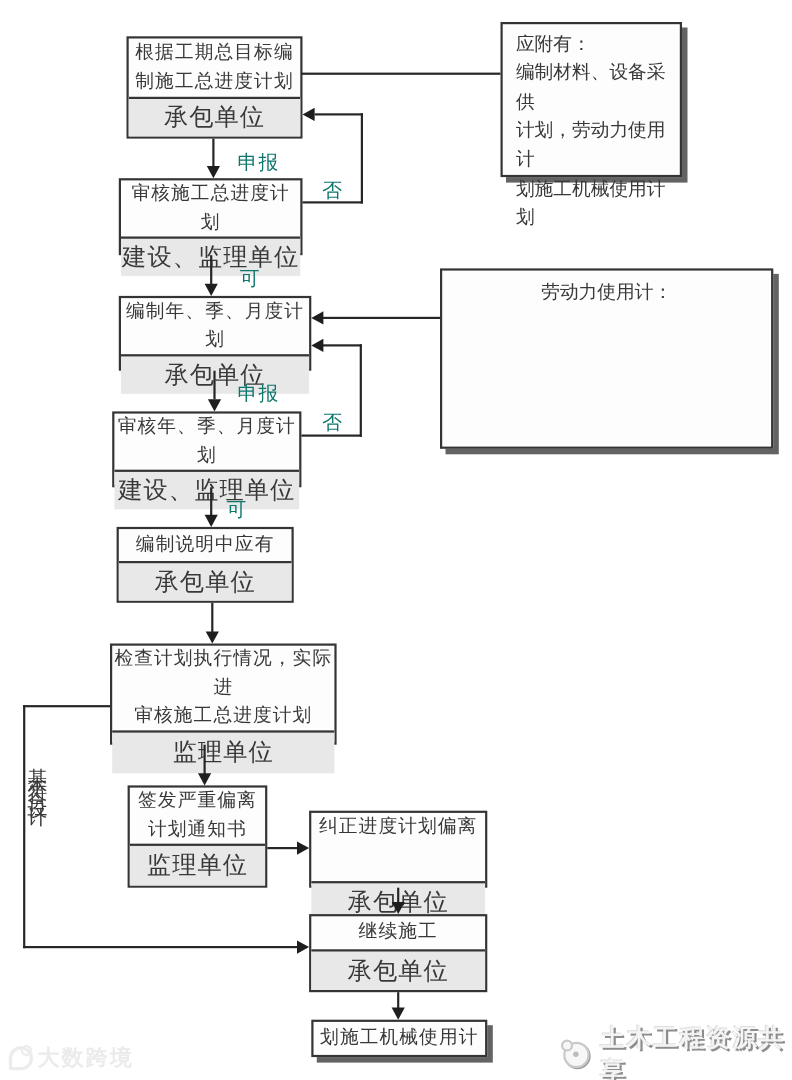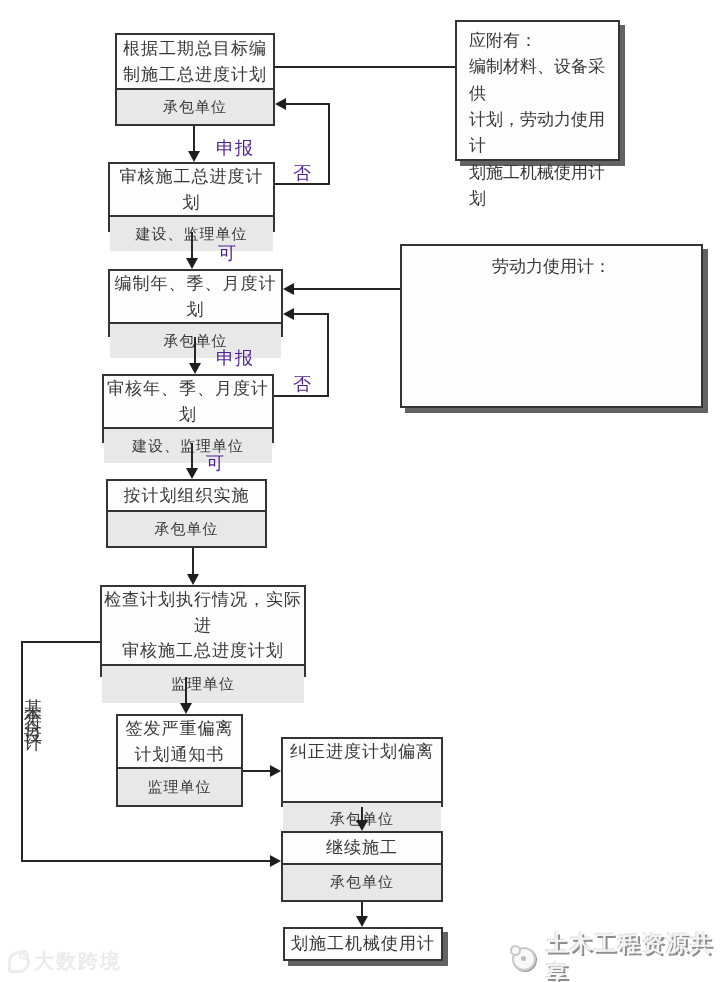--- a/index.html
+++ b/index.html
@@ -11,40 +11,40 @@
     position:absolute;border:2px solid #343434;background:#fdfdfd;
     box-sizing:border-box;display:flex;flex-direction:column;
     font-size:17px;letter-spacing:1px;
   }
   .fbox .title{
     flex:1;display:flex;align-items:center;justify-content:center;
     text-align:center;white-space:pre-line;line-height:1.5;padding:0 2px;
   }
   .fbox .unit{
     height:34px;flex:0 0 auto;border-top:2px solid #343434;background:#e8e8e8;
-    display:flex;align-items:center;justify-content:center;font-size:15px;
+    display:flex;align-items:center;justify-content:center;font-size:22px;
   }
   .single{justify-content:center;align-items:center;flex-direction:row;text-align:center;}
   .shadowed{box-shadow:5px 5px 0 #636363;}
   .note{
     position:absolute;border:2px solid #343434;background:#fdfdfd;box-sizing:border-box;
     font-size:17px;line-height:1.55;
   }
   .note .ntext{white-space:pre-line;padding:5px 10px 6px 12px;}
   .note .ntitle{text-align:center;padding-top:7px;}
   .note ul{list-style:none;margin:4px 0 0 0;padding:0 8px 0 12px;}
   .note ul li{line-height:30px;white-space:nowrap;}
   .hline,.vline{position:absolute;background:#262626;}
   .hline{height:2px;}
   .vline{width:2px;}
   .arr{position:absolute;width:0;height:0;}
   .arr.down{border-left:6px solid transparent;border-right:6px solid transparent;border-top:11px solid #1e1e1e;}
   .arr.left{border-top:6px solid transparent;border-bottom:6px solid transparent;border-right:11px solid #1e1e1e;}
   .arr.right{border-top:6px solid transparent;border-bottom:6px solid transparent;border-left:11px solid #1e1e1e;}
-  .lab{position:absolute;font-size:18px;color:#4c1d95;letter-spacing:1px;}
+  .lab{position:absolute;font-size:18px;color:#0f766e;letter-spacing:1px;}
   .vlab{
     position:absolute;left:24px;top:684px;font-size:18px;color:#3a3a3a;
     writing-mode:vertical-lr;text-orientation:upright;letter-spacing:7px;line-height:1;
   }
   .wm-left{
     position:absolute;left:8px;top:948px;display:flex;align-items:center;gap:4px;
     color:#ebebeb;font-family:"DejaVu Sans","Liberation Sans",sans-serif;
     font-weight:bold;font-size:20px;letter-spacing:2px;user-select:none;
   }
   .wm-left .logo{
@@ -97,21 +97,21 @@
     <div class="title">编制年、季、月度计划</div>
     <div class="unit">承包单位</div>
   </div>
 
   <div class="fbox" style="left:102px;top:374px;width:172px;height:69px;">
     <div class="title">审核年、季、月度计划</div>
     <div class="unit">建设、监理单位</div>
   </div>
 
   <div class="fbox" style="left:106px;top:479px;width:161px;height:69px;">
-    <div class="title">按计划组织实施</div>
+    <div class="title">编制说明中应有</div>
     <div class="unit">承包单位</div>
   </div>
 
   <div class="fbox" style="left:100px;top:585px;width:206px;height:92px;">
     <div class="title">检查计划执行情况，实际进
 审核施工总进度计划</div>
     <div class="unit" style="height:37px;">监理单位</div>
   </div>
 
   <div class="fbox" style="left:116px;top:714px;width:127px;height:93px;">

